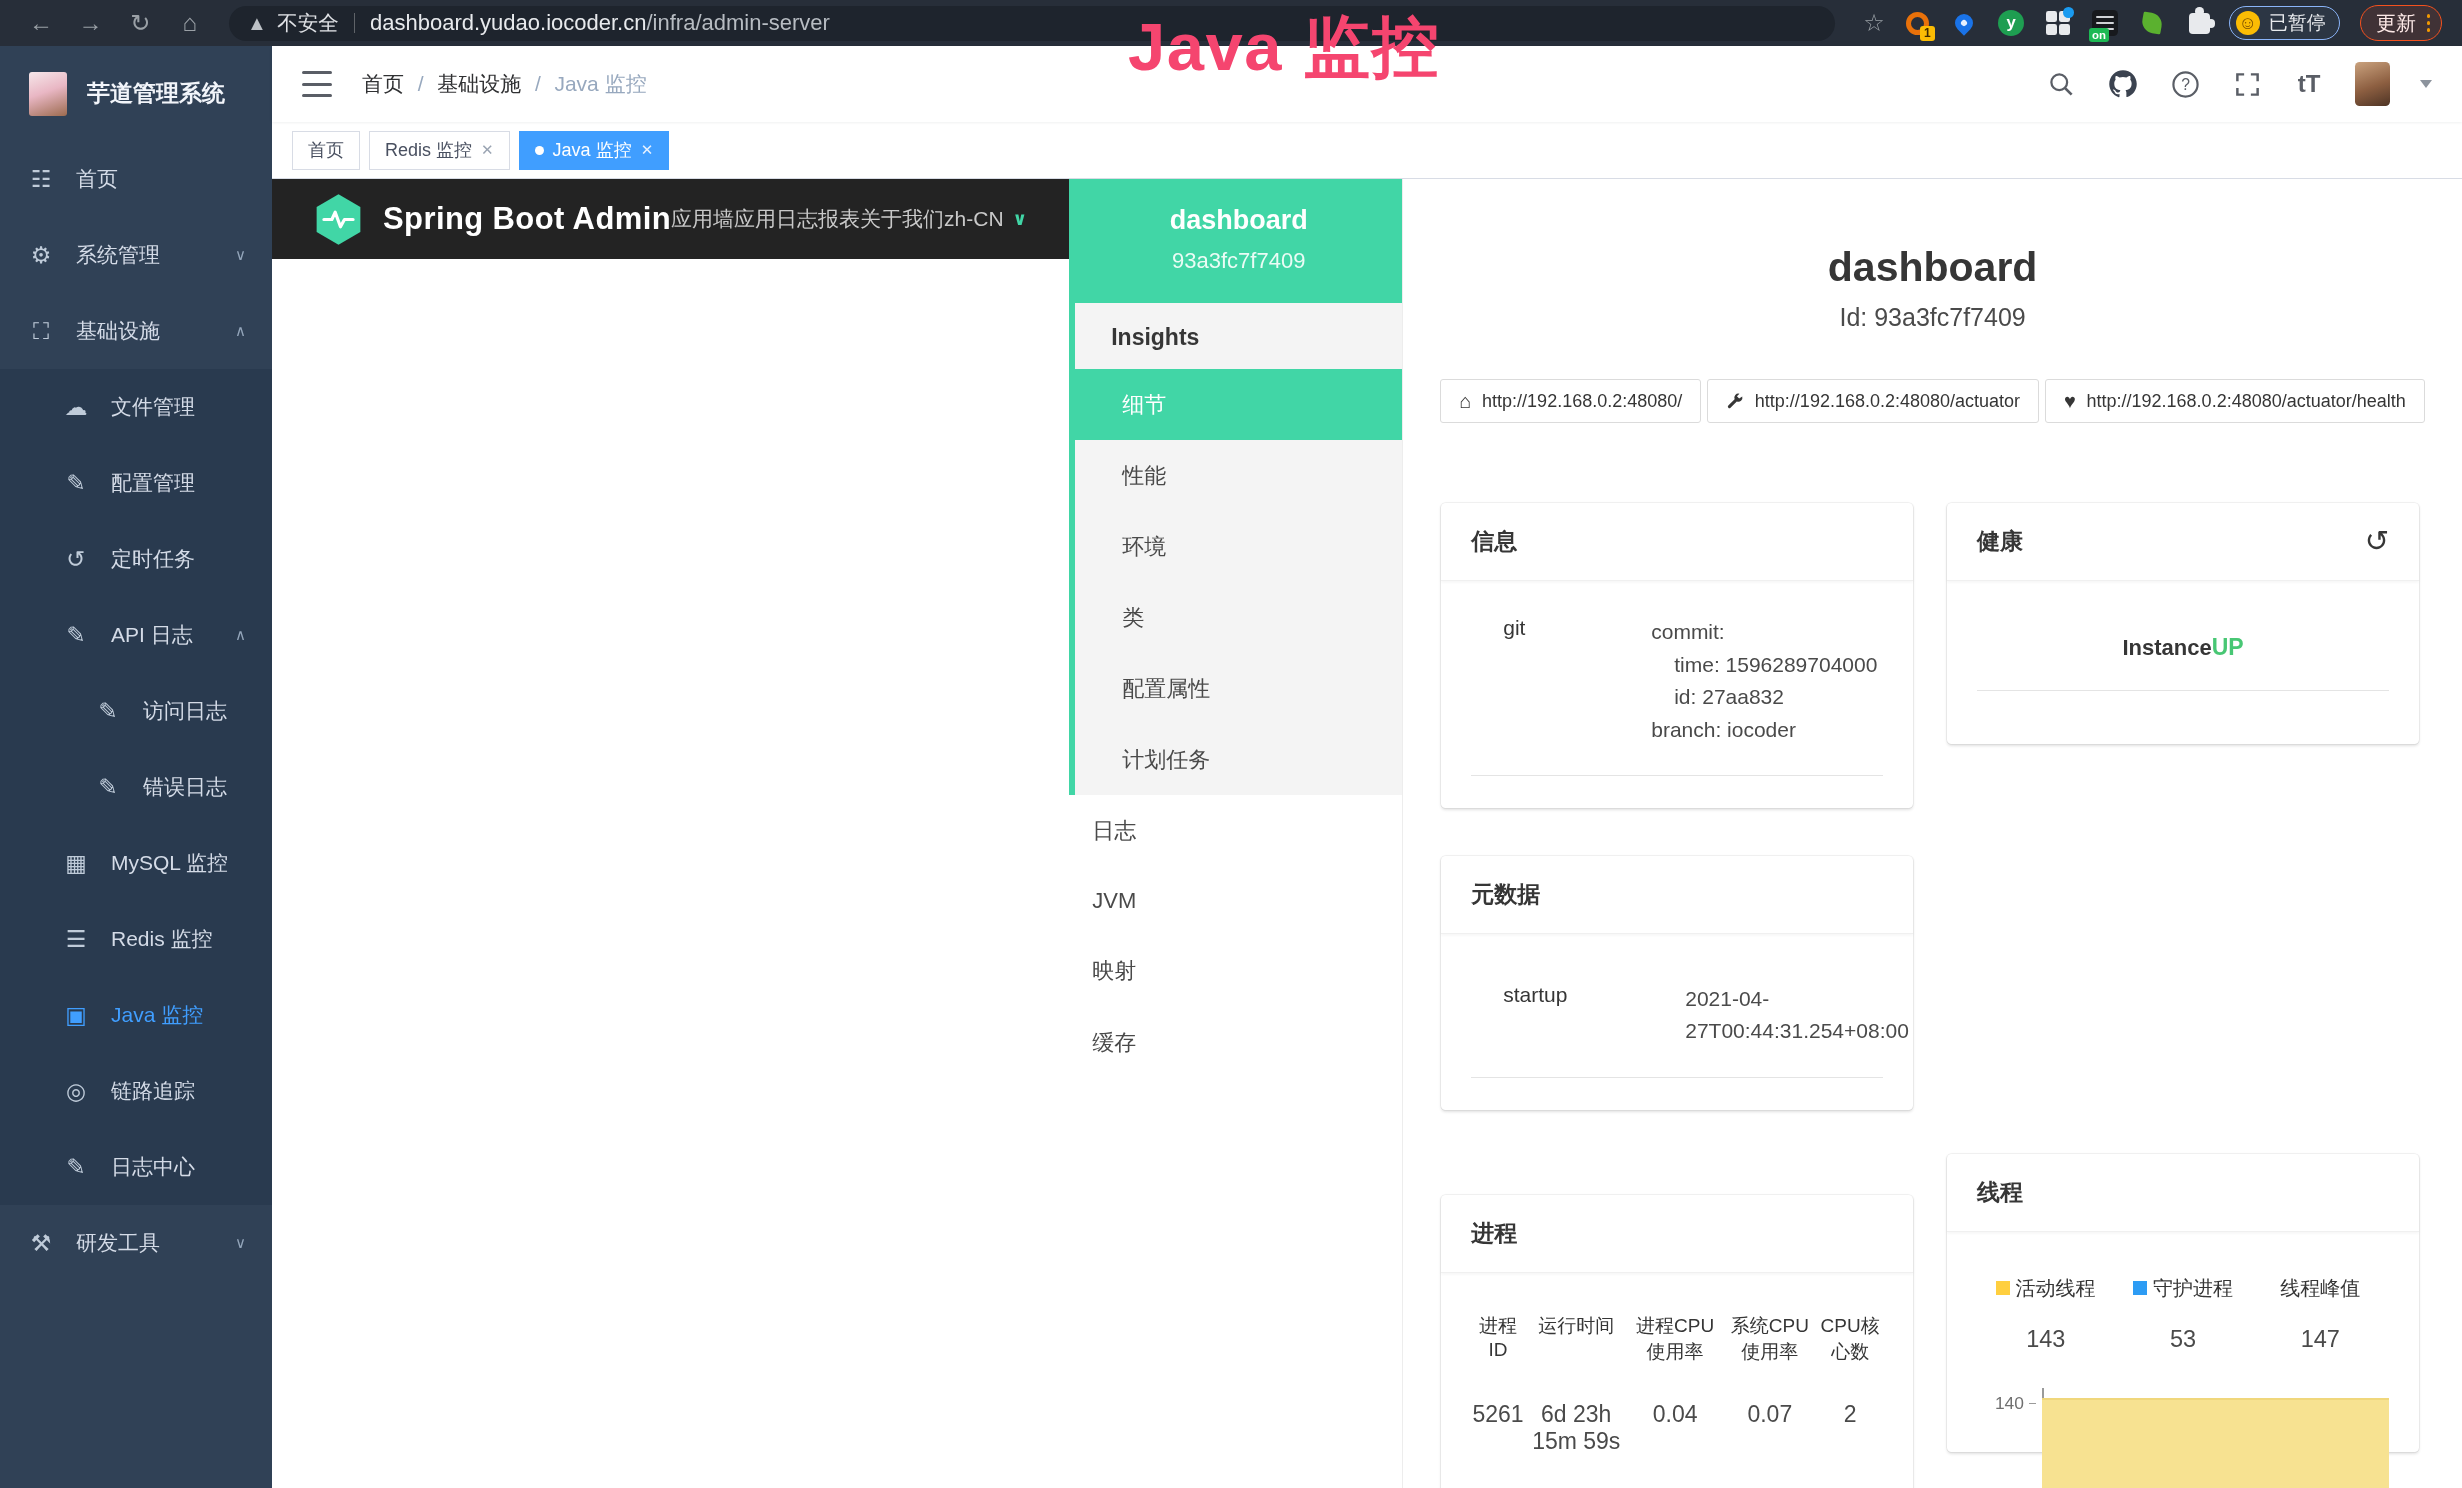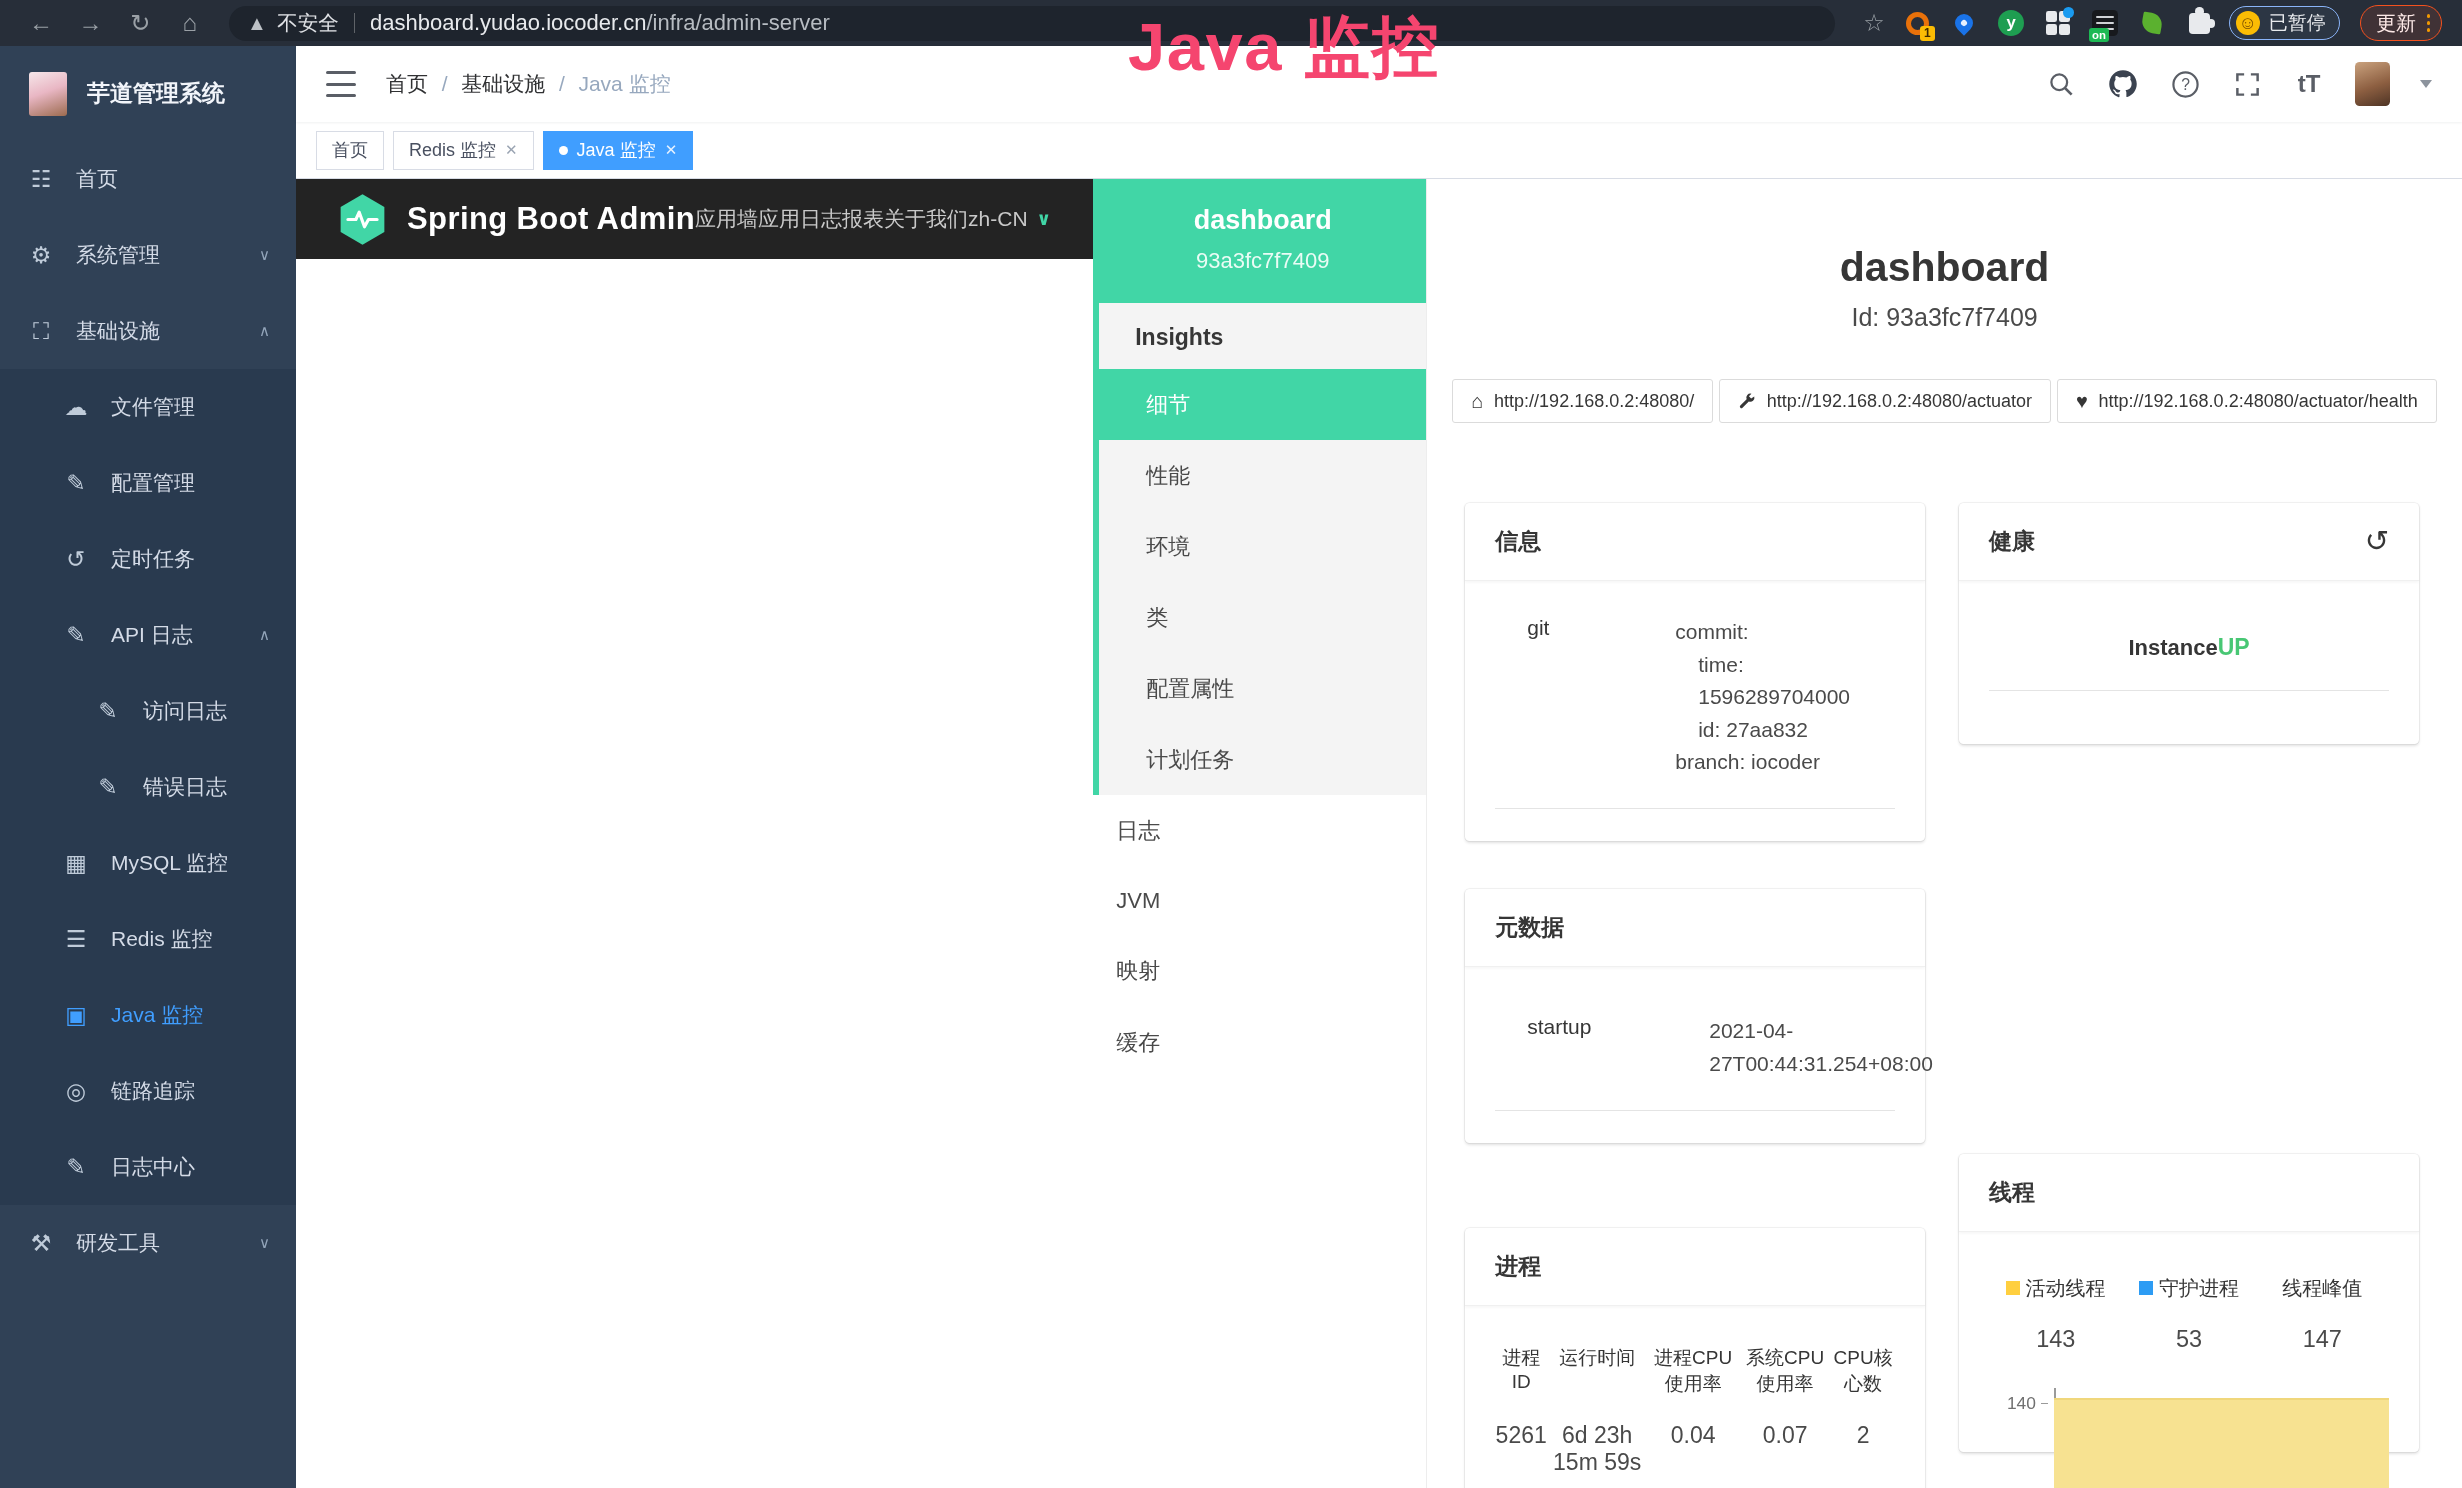--- a/index.html
+++ b/index.html
@@ -43,21 +43,21 @@
   .face { width:24px; height:24px; border-radius:50%; background:#fbbc04; color:#7a4f01; font-size:18px; line-height:24px; text-align:center; }
   .update-chip { display:flex; align-items:center; gap:10.6px; border:1.5px solid #f4511e; border-radius:18px; padding:3.8px 10.6px 3.8px 15px;
     color:#fce8e6; font-size:20px; flex:0 0 auto; background:rgba(244,81,30,.12); margin-left:12px; }
   .kebab { display:flex; flex-direction:column; gap:3px; }
   .kebab i { width:3.8px; height:3.8px; border-radius:50%; background:#f29900; }
 
   
   .layout { position:absolute; top:46px; left:0; right:0; bottom:0; display:flex; }
 
   
-  .sidebar { width:296px; background:#304156; color:#cfd7e6; flex:0 0 auto; display:flex; flex-direction:column; }
+  .sidebar { width:272px; background:#304156; color:#cfd7e6; flex:0 0 auto; display:flex; flex-direction:column; }
   .side-logo { height:95px; display:flex; align-items:center; gap:20px; padding:0 29px; flex:0 0 auto; }
   .logo-avatar { width:38px; height:44px; border-radius:3px; background:linear-gradient(160deg,#f6e7ea 0%,#e9b7c4 45%,#9c6b4f 100%); flex:0 0 auto; }
   .logo-title { font-size:23px; font-weight:700; color:#f2f5fa; }
   .smenu { flex:1; }
   .smenu-item { height:76px; display:flex; align-items:center; padding:0 26px; font-size:21px; color:#d4dbe7; cursor:pointer; }
   .smenu-item .mi { width:30px; font-size:23px; text-align:center; margin-right:20px; color:#bfcbd9; flex:0 0 auto; }
   .chev { margin-left:auto; font-size:15px; color:#93a5ba; }
   .sub-group { background:#293a4f; }
   .sub-group .smenu-item { padding-left:61px; }
   .sub-group .smenu-item.lvl3 { padding-left:93px; }
@@ -130,21 +130,21 @@
   .ind { padding-left:23px; }
   .uline { border-bottom:1.5px solid #e4e4e4; margin-top:29px; }
   .hist-ico { font-size:29px; font-weight:400; color:#363636; cursor:pointer; line-height:1; }
   .hrow { display:flex; justify-content:center; align-items:center; padding-top:18px; }
   .hrow .hk { font-weight:700; color:#363636; font-size:22px; }
   .up { color:#48c774; font-weight:700; font-size:23px; }
 
   .ptable { display:flex; text-align:center; margin-top:4.6px; }
   .pc0{flex:0 0 13%;} .pc1{flex:0 0 25%;} .pc2{flex:0 0 23%;} .pc3{flex:0 0 23%;} .pc4{flex:0 0 16%;}
   .pth { font-size:19px; color:#363636; }
-  .ptd { font-size:23px; color:#4a4a4a; margin-top:20px; }
+  .ptd { font-size:23px; color:#4a4a4a; margin-top:32px; }
 
   .legend { display:flex; text-align:center; margin-top:7.6px; }
   .lg { flex:1; }
   .lg-label { font-size:20px; color:#363636; display:flex; align-items:center; justify-content:center; gap:6px; }
   .sq { width:13.7px; height:13.7px; display:inline-block; flex:0 0 auto; }
   .lg-val { font-size:23.5px; color:#4a4a4a; margin-top:24px; }
   .tchart { display:flex; margin-top:35px; }
   .yaxis { width:65px; flex:0 0 auto; display:flex; flex-direction:column; align-items:flex-end; color:#707070; font-size:17.4px; padding-right:6px; }
   .ytick { height:32px; display:flex; align-items:center; gap:4.6px; }
   .ytick::after { content:""; width:7.6px; height:1.5px; background:#9a9a9a; }

